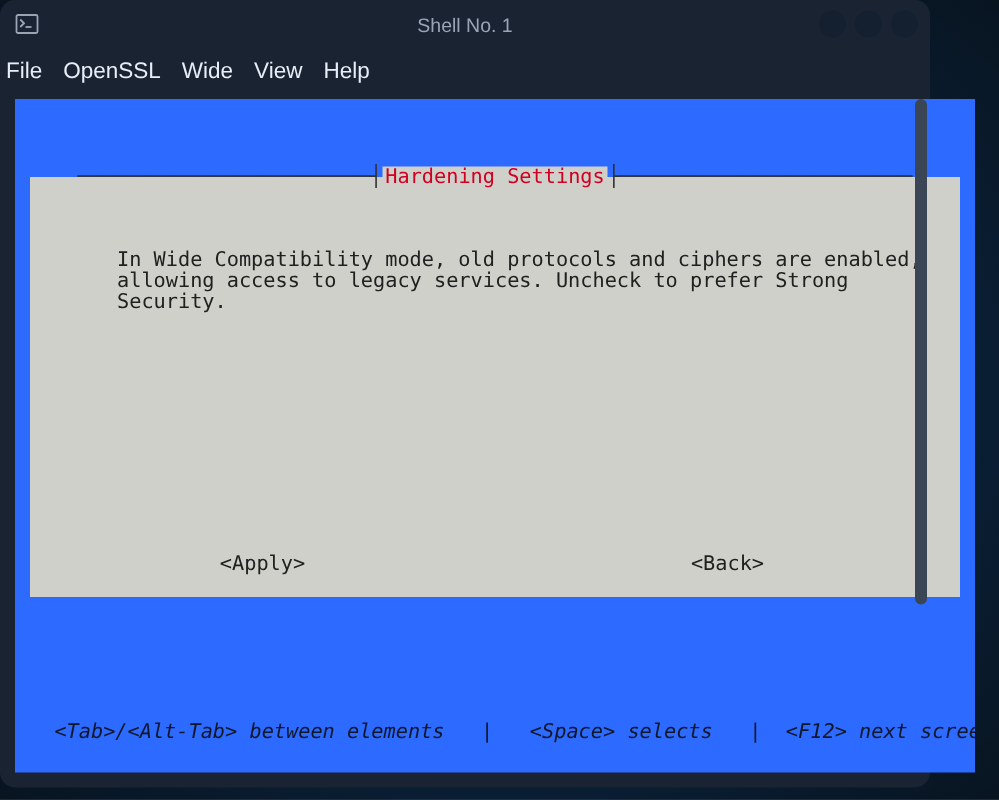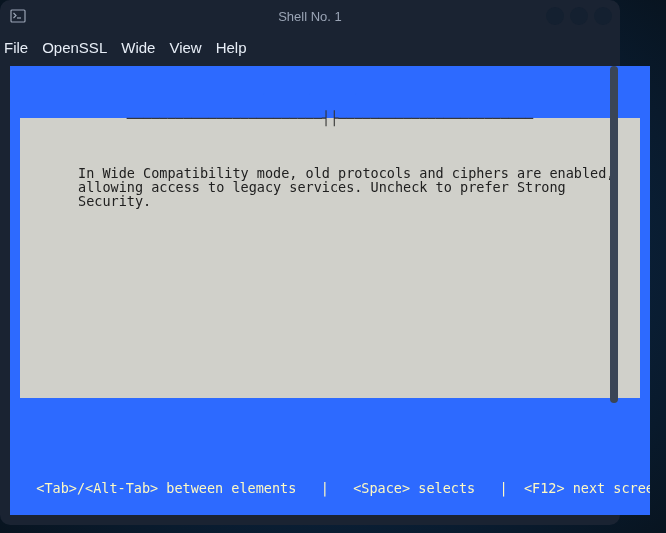--- a/index.html
+++ b/index.html
@@ -142,22 +142,23 @@
       display: flex;
     }
     .dbtn {
       flex: 1;
       text-align: center;
       color: #202020;
     }
     .footer-hints {
       position: absolute;
       bottom: 20px; left: 10px; right: 10px;
-      color: #fef9c3;
+      color: #0f172a;
       white-space: pre;
+      font-style: italic;
     }
     .top-dots {
       position: absolute;
       top: 22px; left: 0; right: 0;
       text-align: center;
       color: #2d6aff;
       letter-spacing: 40px;
       font-size: 10px;
     }
   </style>
@@ -190,27 +191,30 @@
     <span class="menu-item">View</span>
     <span class="menu-item">Help</span>
   </div>
 
   <div class="terminal-outer">
     <div class="terminal">
       <div class="top-dots">···</div>
       <div class="dialog">
         <div class="dialog-title-row">
           <span class="dash">────────────────────────┤ </span>
+          <span class="dlgtitle">Hardening Settings</span>
           <span class="dash"> ├────────────────────────</span>
         </div>
         <div class="dialog-body">
           <div style="white-space:pre-wrap;">In Wide Compatibility mode, old protocols and ciphers are enabled,
 allowing access to legacy services. Uncheck to prefer Strong Security.</div>
         </div>
         <div class="dialog-buttons">
+          <div class="dbtn">&lt;Apply&gt;</div>
+          <div class="dbtn">&lt;Back&gt;</div>
         </div>
       </div>
       <div class="footer-hints">  &lt;Tab&gt;/&lt;Alt-Tab&gt; between elements   |   &lt;Space&gt; selects   |  &lt;F12&gt; next scree</div>
     </div>
     <div class="scrollbar">
       <div class="scrollbar-thumb"></div>
     </div>
   </div>
 </div>
 

